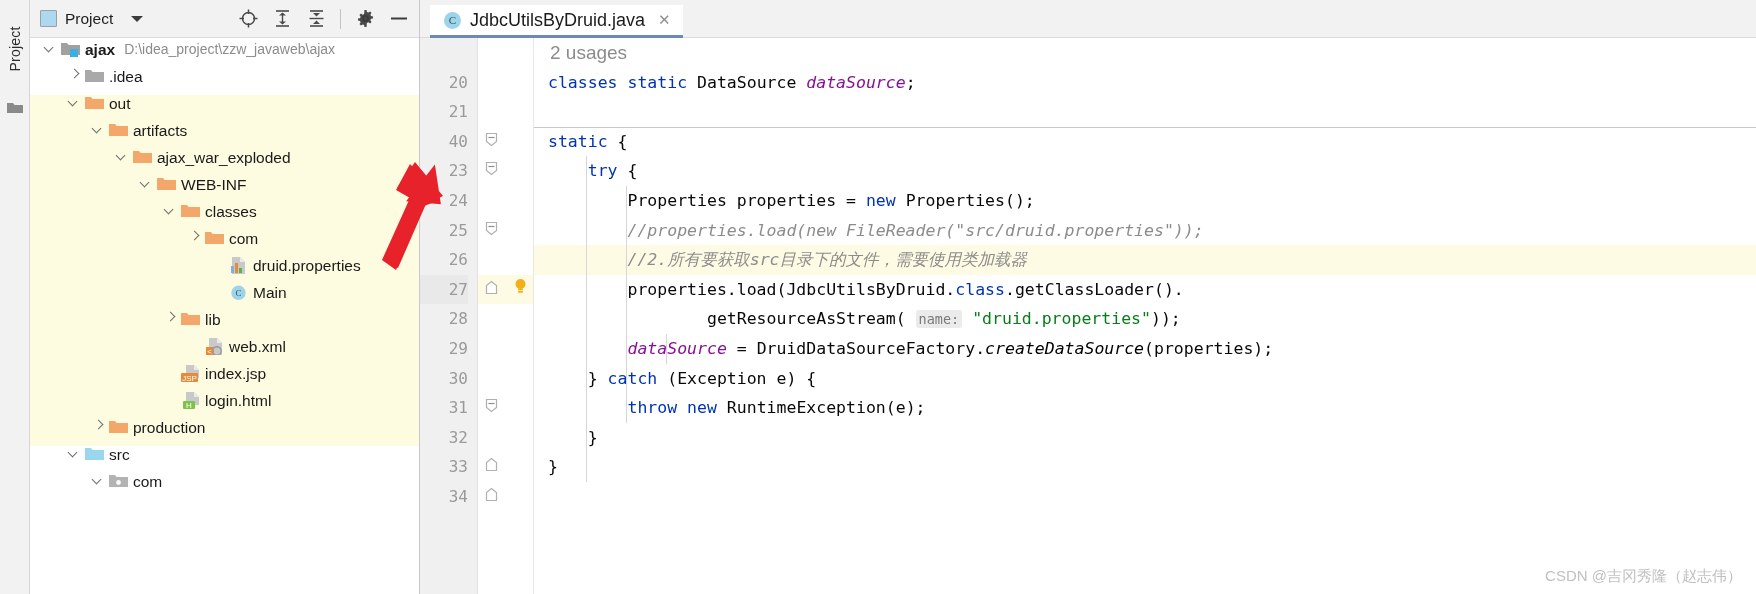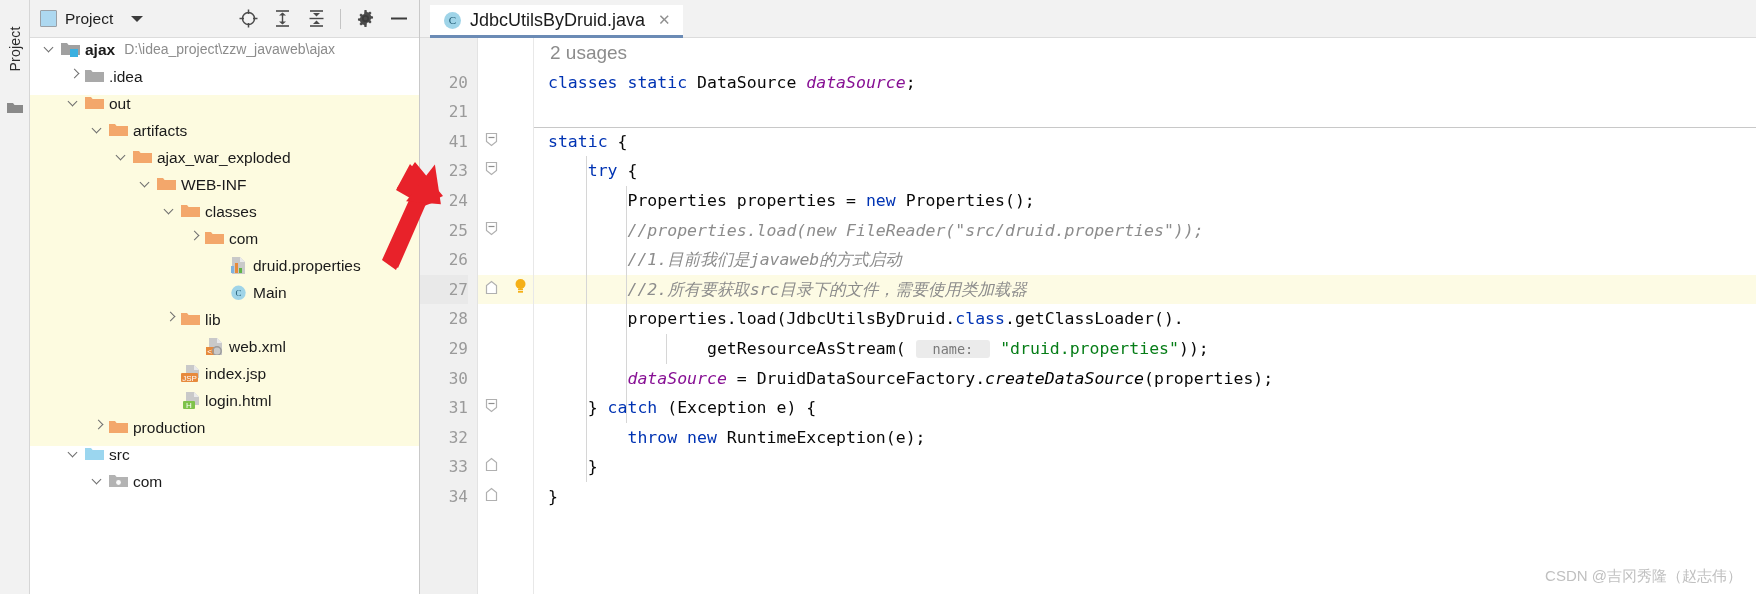--- a/index.html
+++ b/index.html
@@ -239,21 +239,21 @@
   .fieldv { color: #871094; font-style: italic; }
   .str { color: #067d17; }
   .cmt { color: #8c8c8c; font-style: italic; }
   .meth { color: #000000; font-style: italic; }
   .plain { color: #080808; }
   .param-hint {
     background: #ebebeb;
     color: #7a7a7a;
     font-size: 13.5px;
     border-radius: 3px;
-    padding: 1px 17px;
+    padding: 1px 3px;
     font-family: "DejaVu Sans Mono", monospace;
   }
   .usages {
     font-family: "Liberation Sans", sans-serif;
     font-size: 19px;
     color: #8c8c8c;
     padding-left: 16px;
     height: 29.6px; line-height: 29.6px;
   }
   .fold-mark {
@@ -534,21 +534,21 @@
         <span class="tab-label">JdbcUtilsByDruid.java</span>
         <span class="tab-close">✕</span>
       </div>
     </div>
 
     <div class="code-wrap">
       <div class="gutter-num" id="gutter-num">
           <div class="ln">&nbsp;</div>
           <div class="ln">20</div>
           <div class="ln">21</div>
-          <div class="ln">41</div>
+          <div class="ln">40</div>
           <div class="ln">23</div>
           <div class="ln">24</div>
           <div class="ln">25</div>
           <div class="ln">26</div>
           <div class="ln hl">27</div>
           <div class="ln">28</div>
           <div class="ln">29</div>
           <div class="ln">30</div>
           <div class="ln">31</div>
           <div class="ln">32</div>
@@ -630,21 +630,20 @@
           <div class="hn">&nbsp;</div>
         </div>
       <div class="code-col" id="code-col">
           <div class="usages">2 usages</div>
           <div class="cl"><span class="kw">classes</span><span class="plain"> </span><span class="kw">static</span><span class="plain"> DataSource </span><span class="fieldv">dataSource</span><span class="plain">;</span></div>
           <div class="cl">&nbsp;</div>
           <div class="cl"><span class="kw">static</span><span class="plain"> {</span></div>
           <div class="cl"><span class="plain">    </span><span class="kw">try</span><span class="plain"> {</span></div>
           <div class="cl"><span class="plain">        Properties properties = </span><span class="kw">new</span><span class="plain"> Properties();</span></div>
           <div class="cl"><span class="cmt">        //properties.load(new FileReader("src/druid.properties"));</span></div>
-          <div class="cl"><span class="cmt">        //1.目前我们是javaweb的方式启动</span></div>
           <div class="cl hl"><span class="cmt">        //2.所有要获取src目录下的文件，需要使用类加载器</span></div>
           <div class="cl"><span class="plain">        properties.load(JdbcUtilsByDruid.</span><span class="kw">class</span><span class="plain">.getClassLoader().</span></div>
           <div class="cl"><span class="plain">                getResourceAsStream( </span><span class="param-hint">name:</span><span class="plain"> </span><span class="str">"druid.properties"</span><span class="plain">));</span></div>
           <div class="cl"><span class="plain">        </span><span class="fieldv">dataSource</span><span class="plain"> = DruidDataSourceFactory.</span><span class="meth">createDataSource</span><span class="plain">(properties);</span></div>
           <div class="cl"><span class="plain">    } </span><span class="kw">catch</span><span class="plain"> (Exception e) {</span></div>
           <div class="cl"><span class="plain">        </span><span class="kw">throw</span><span class="plain"> </span><span class="kw">new</span><span class="plain"> RuntimeException(e);</span></div>
           <div class="cl"><span class="plain">    }</span></div>
           <div class="cl"><span class="plain">}</span></div>
           <div class="sep-line" style="top: 88.8px;"></div>
           <div class="indent-guide" style="top: 118.4px; height: 325.6px; left: 52px;"></div>

